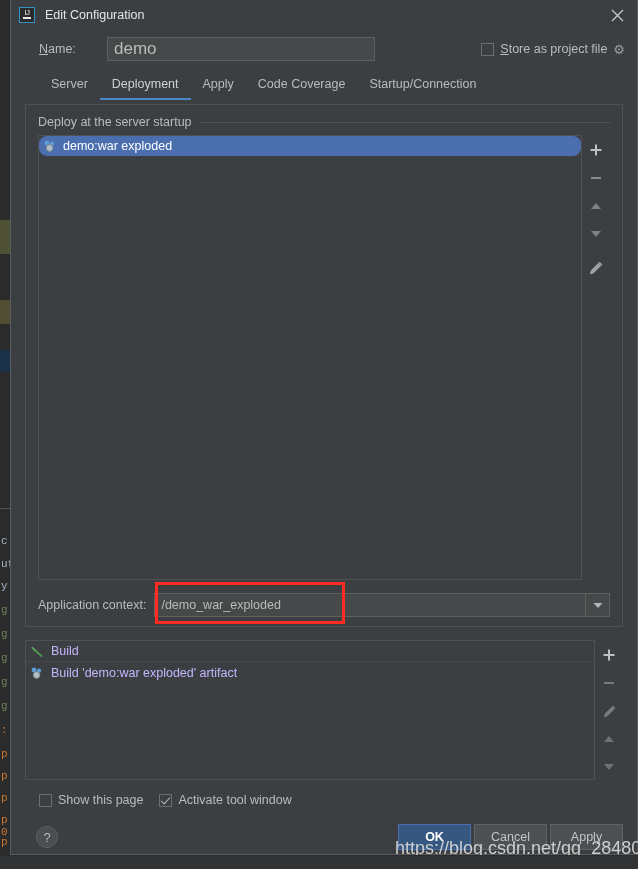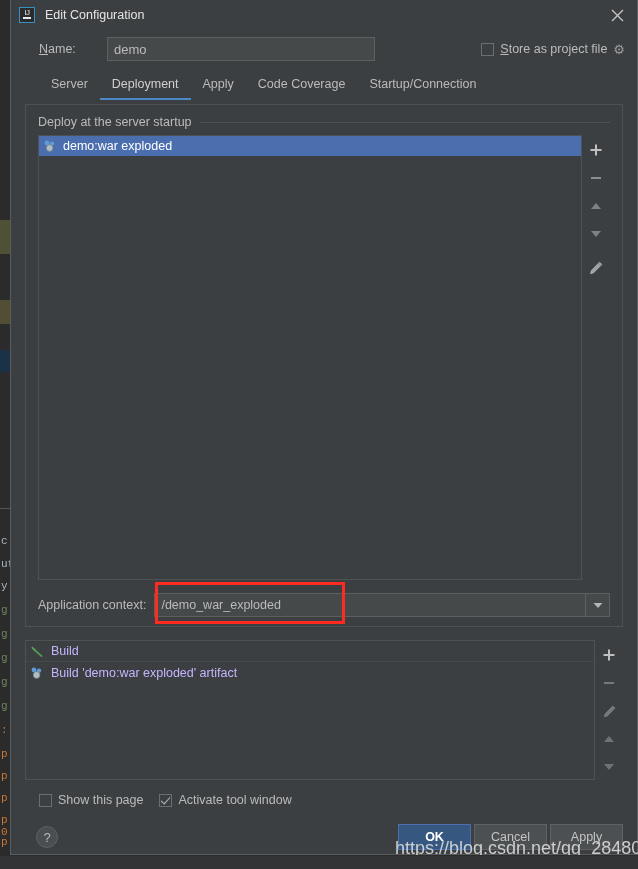--- a/index.html
+++ b/index.html
@@ -89,21 +89,21 @@
   }
   .name-label {
     color: #bbbbbb; font-size: 12.5px;
     width: 68px; flex: 0 0 auto;
   }
   .name-label u { text-decoration: underline; }
   .name-input {
     width: 268px; height: 24px;
     background: #45494a;
     border: 1px solid #5e6060;
-    color: #bbbbbb; font-size: 13px;
+    color: #bbbbbb; font-size: 17px;
     padding: 0 6px;
     font-family: "Liberation Sans", sans-serif;
     outline: none;
   }
   .store-wrap {
     margin-left: auto;
     display: flex; align-items: center; gap: 6px;
   }
   .chk {
     width: 13px; height: 13px;
@@ -165,21 +165,21 @@
   .deploy-list {
     flex: 1 1 auto;
     background: #3c3f41;
     border: 1px solid #4e5254;
     min-height: 0;
     overflow: hidden;
   }
   .deploy-row {
     display: flex; align-items: center; gap: 6px;
     height: 20px; padding: 0 4px;
-    color: #bbbbbb; font-size: 12.5px;
+    color: #bbbbbb; font-size: 12.5px; border-radius: 8px;
   }
   .deploy-row.selected { background: #4b6eaf; color: #ffffff; }
 
   .artifact-icon { width: 14px; height: 14px; flex: 0 0 auto; }
   .hammer-icon  { width: 14px; height: 14px; flex: 0 0 auto; }
 
   .side-tools {
     width: 28px; flex: 0 0 auto;
     display: flex; flex-direction: column; align-items: center;
     padding-top: 2px; gap: 2px;

